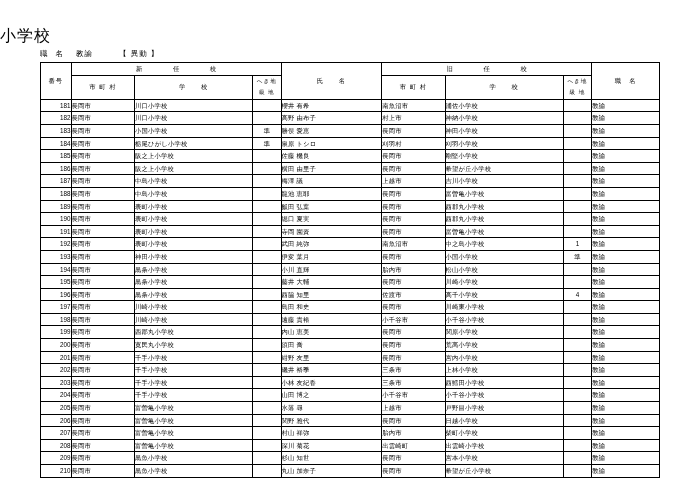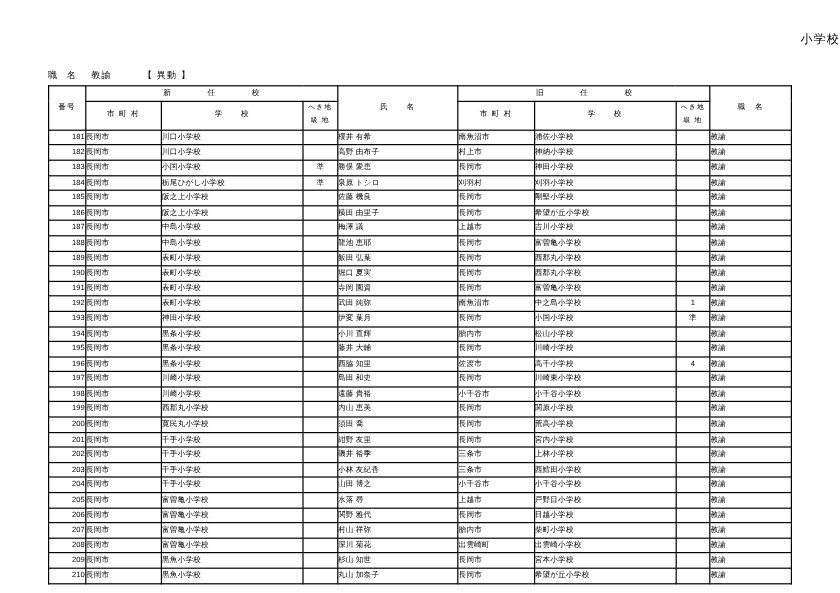--- a/index.html
+++ b/index.html
@@ -16,25 +16,25 @@
     overflow: hidden;
   }
   .page {
     position: relative;
     width: 700px;
     height: 494px;
     box-sizing: border-box;
     padding: 0;
   }
   .doc-title {
-    text-align: right;
-    font-size: 10px;
+    text-align: left;
+    font-size: 16px;
     letter-spacing: 1px;
     margin-top: 26px;
-    margin-bottom: 16px;
+    margin-bottom: 0;
   }
   .meta-row {
     display: flex;
     align-items: flex-end;
     font-size: 7.5px;
     margin-left: 40px;
     margin-bottom: 3px;
     height: 12px;
   }
   .meta-label {

